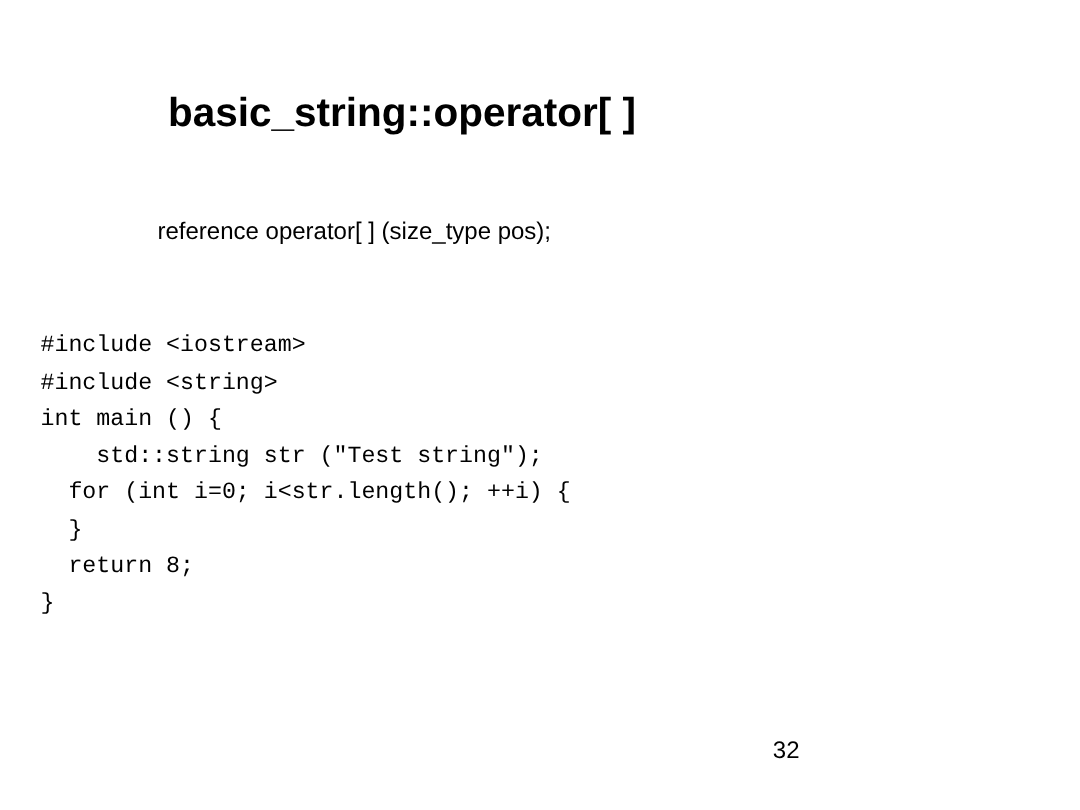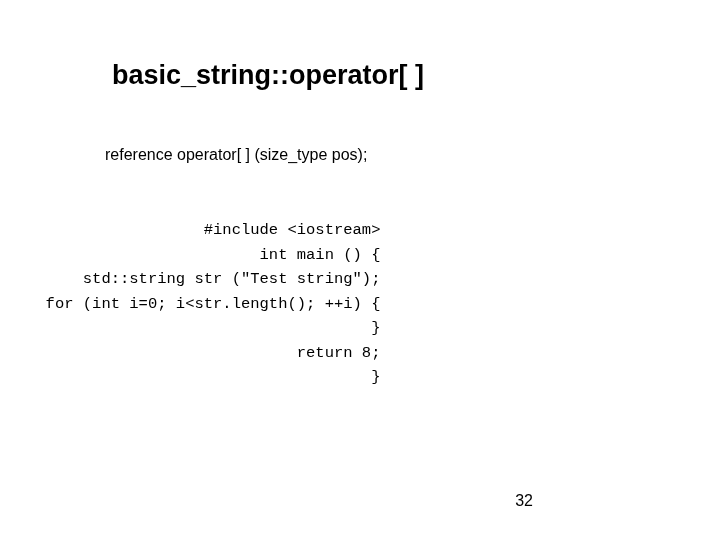--- a/index.html
+++ b/index.html
@@ -11,21 +11,20 @@
     font-family: Arial, Helvetica, sans-serif;
     color: #000;
     position: relative;
     overflow: hidden;
   }
   .slide {
     position: relative;
     width: 608px;
     height: 540px;
     box-sizing: border-box;
-    text-align: right;
   }
   .title {
     position: absolute;
     left: 112px;
     top: 60px;
     font-size: 27px;
     font-weight: bold;
     color: #000;
   }
   .sig-block {
@@ -66,20 +65,21 @@
 <div class="slide">
 
   <div class="title">basic_string::operator[ ]</div>
 
   <div class="sig-block">
     <div>reference operator[ ] (size_type pos);</div>
   </div>
 
   <div class="code-block">
     <div>#include &lt;iostream&gt;</div>
+    <div>#include &lt;string&gt;</div>
     <div>int main () {</div>
     <div>    std::string str ("Test string");</div>
     <div>  for (int i=0; i&lt;str.length(); ++i) {</div>
     <div>  }</div>
     <div>  return 8;</div>
     <div>}</div>
   </div>
 
   <div class="page-number">32</div>
 

